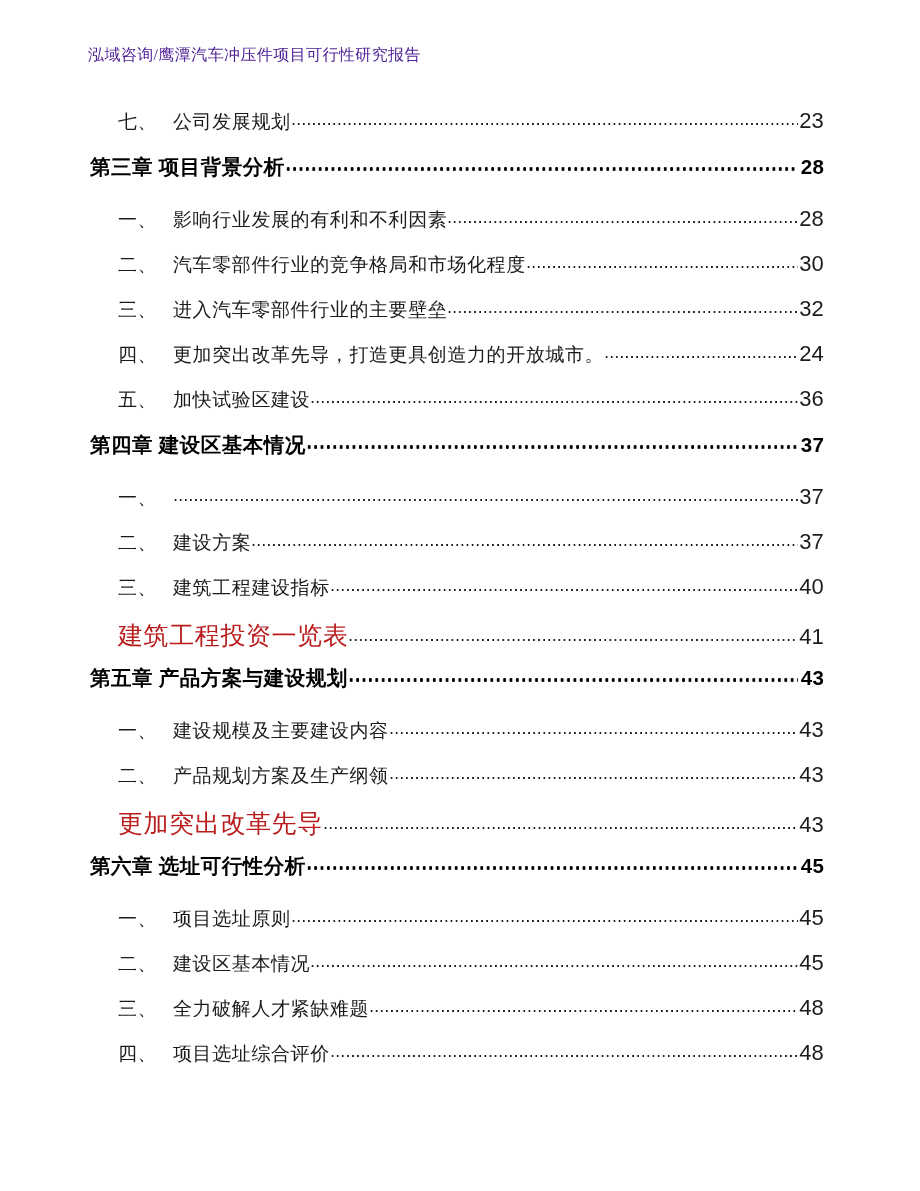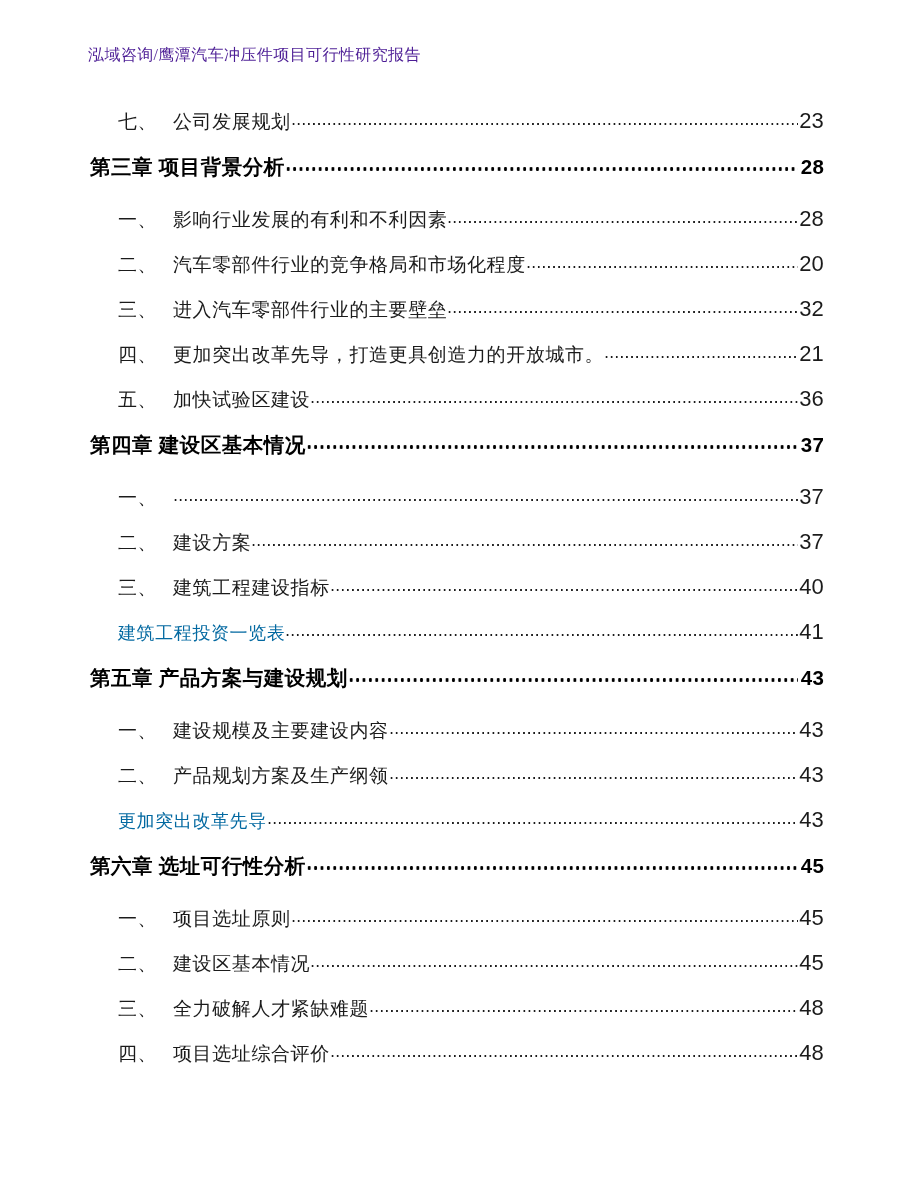--- a/index.html
+++ b/index.html
@@ -81,22 +81,22 @@
   }
 
   .chapter .row-title {
     font-size: 20.5px;
     font-weight: bold;
     color: #000;
     letter-spacing: 0.5px;
   }
 
   .table-entry .row-title {
-    font-size: 18px;
-    color: #0369a1;
+    font-size: 25px;
+    color: #b91c1c;
   }
 
   
   .leader {
     flex: 1 1 auto;
     min-width: 8px;
     position: relative;
     height: 19px;
     overflow: hidden;
   }
@@ -159,33 +159,33 @@
       <div class="toc-row item">
         <span class="row-num">一、</span>
         <span class="row-title">影响行业发展的有利和不利因素</span>
         <span class="leader"></span>
         <span class="row-page">28</span>
       </div>
       <div class="toc-row item">
         <span class="row-num">二、</span>
         <span class="row-title">汽车零部件行业的竞争格局和市场化程度</span>
         <span class="leader"></span>
-        <span class="row-page">20</span>
+        <span class="row-page">30</span>
       </div>
       <div class="toc-row item">
         <span class="row-num">三、</span>
         <span class="row-title">进入汽车零部件行业的主要壁垒</span>
         <span class="leader"></span>
         <span class="row-page">32</span>
       </div>
       <div class="toc-row item">
         <span class="row-num">四、</span>
         <span class="row-title">更加突出改革先导，打造更具创造力的开放城市。</span>
         <span class="leader"></span>
-        <span class="row-page">21</span>
+        <span class="row-page">24</span>
       </div>
       <div class="toc-row item">
         <span class="row-num">五、</span>
         <span class="row-title">加快试验区建设</span>
         <span class="leader"></span>
         <span class="row-page">36</span>
       </div>
       <div class="toc-row chapter">
         <span class="row-title">第四章 建设区基本情况</span>
         <span class="leader"></span>

